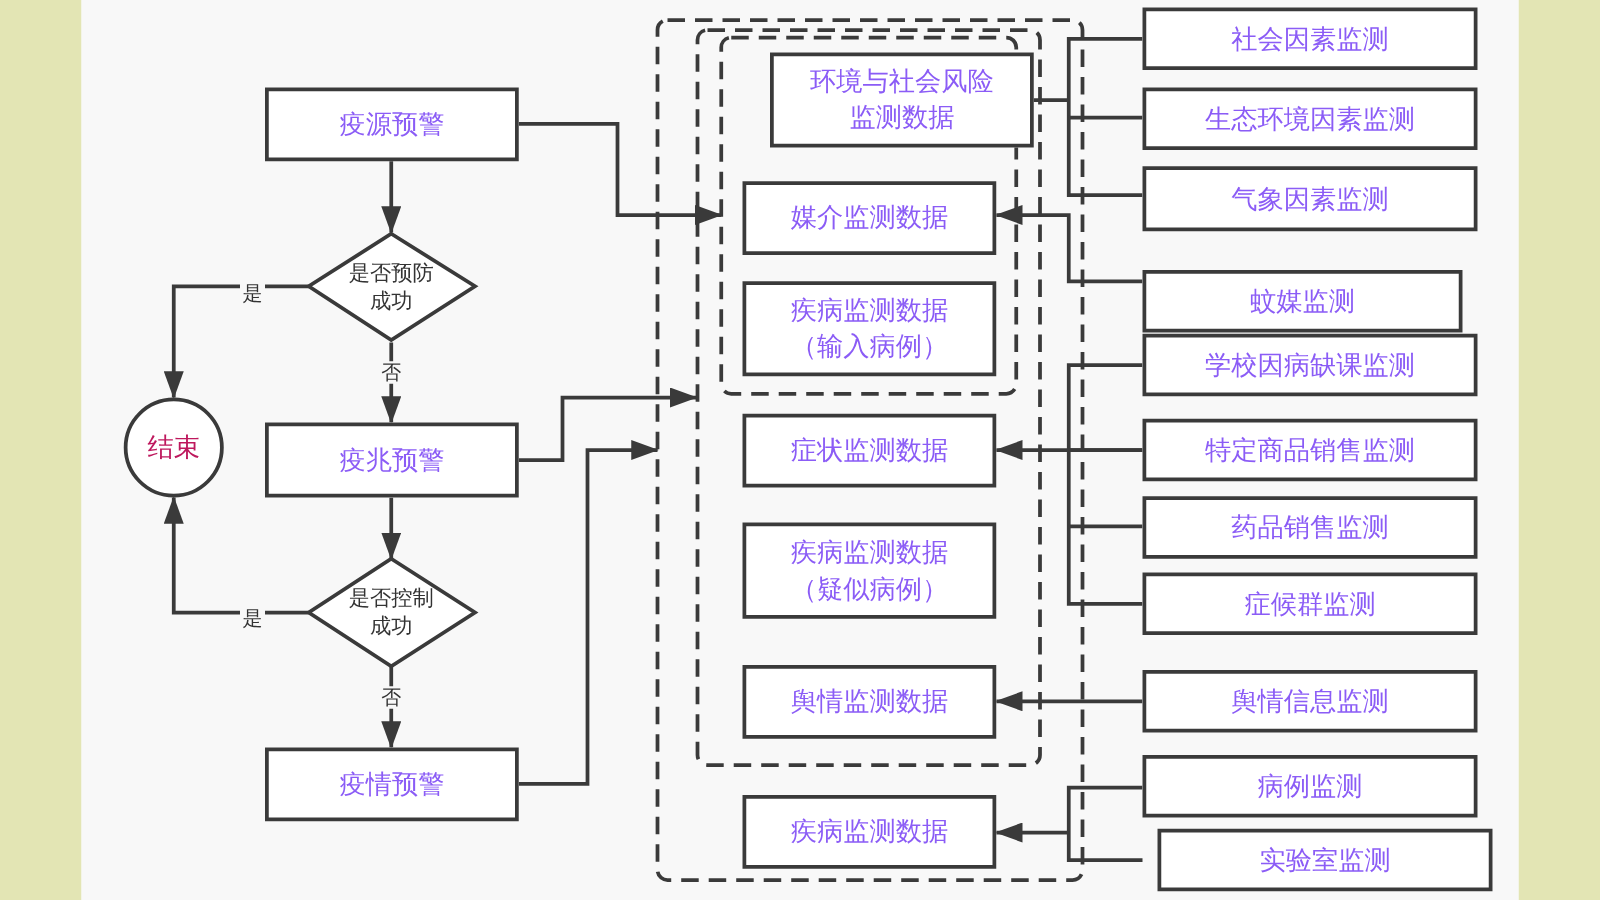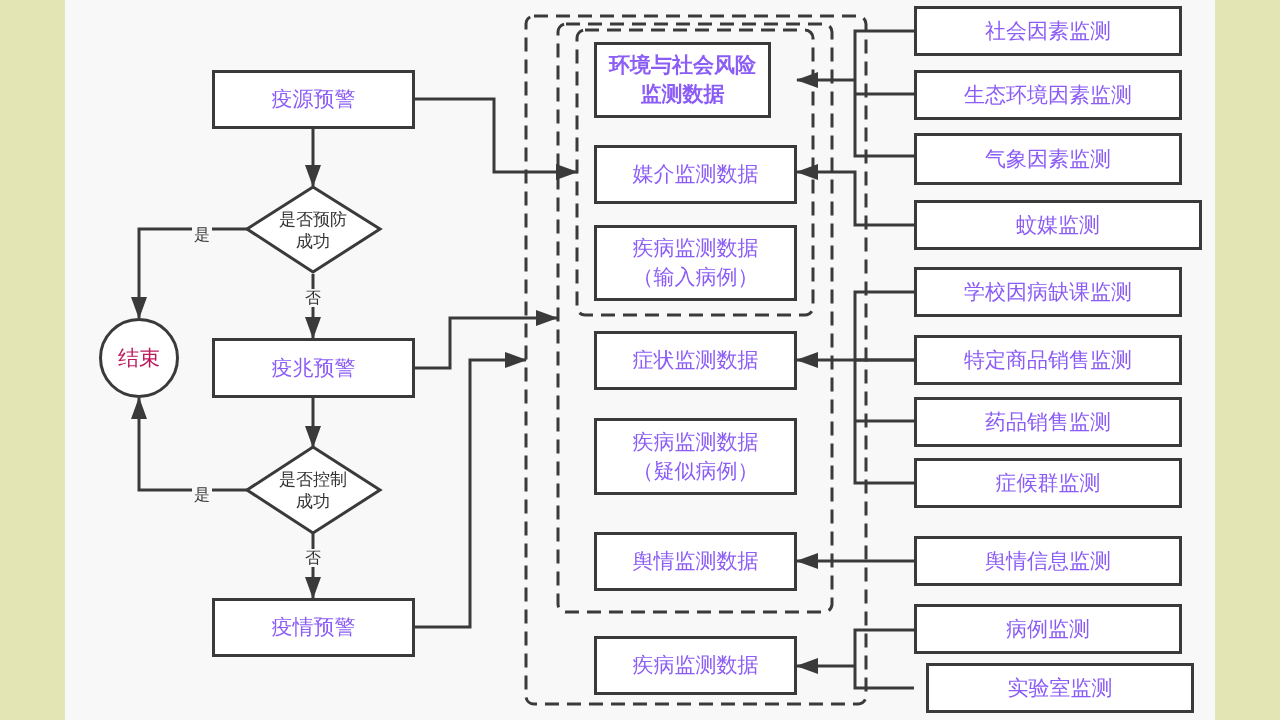--- a/index.html
+++ b/index.html
@@ -88,21 +88,21 @@
 
 <div class="circle" style="left:99px;top:318px;width:80px;height:80px;">
     <span>结束</span>
   </div>
 
 <span class="lbl" style="left:192px;top:226px;">是</span>
 <span class="lbl" style="left:192px;top:486px;">是</span>
 <span class="lbl" style="left:303px;top:289px;">否</span>
 <span class="lbl" style="left:303px;top:549px;">否</span>
 
-<div class="box" style="left:594px;top:42px;width:177px;height:76px;flex-direction:column;font-weight:bold;">
+<div class="box" style="left:616px;top:42px;width:211px;height:76px;flex-direction:column;">
   <div>环境与社会风险</div>
   <div>监测数据</div>
 </div>
 <div class="box" style="left:594px;top:145px;width:203px;height:59px;">
     <span>媒介监测数据</span>
   </div>
 <div class="box" style="left:594px;top:225px;width:203px;height:76px;flex-direction:column;">
   <div>疾病监测数据</div>
   <div>（输入病例）</div>
 </div>
@@ -122,21 +122,21 @@
 
 <div class="box" style="left:914px;top:6px;width:268px;height:50px;">
     <span>社会因素监测</span>
   </div>
 <div class="box" style="left:914px;top:70px;width:268px;height:50px;">
     <span>生态环境因素监测</span>
   </div>
 <div class="box" style="left:914px;top:133px;width:268px;height:52px;">
     <span>气象因素监测</span>
   </div>
-<div class="box" style="left:914px;top:200px;width:288px;height:50px;">
+<div class="box" style="left:914px;top:216px;width:256px;height:50px;">
     <span>蚊媒监测</span>
   </div>
 <div class="box" style="left:914px;top:267px;width:268px;height:50px;">
     <span>学校因病缺课监测</span>
   </div>
 <div class="box" style="left:914px;top:335px;width:268px;height:50px;">
     <span>特定商品销售监测</span>
   </div>
 <div class="box" style="left:914px;top:397px;width:268px;height:50px;">
     <span>药品销售监测</span>

